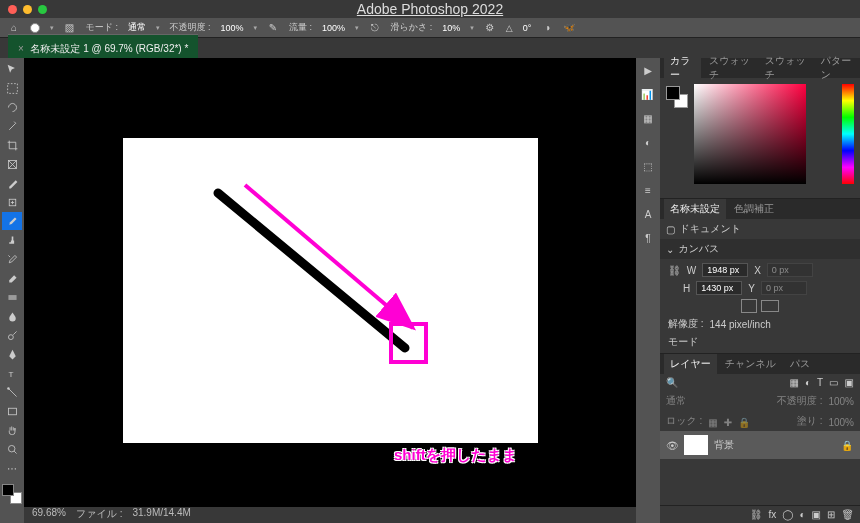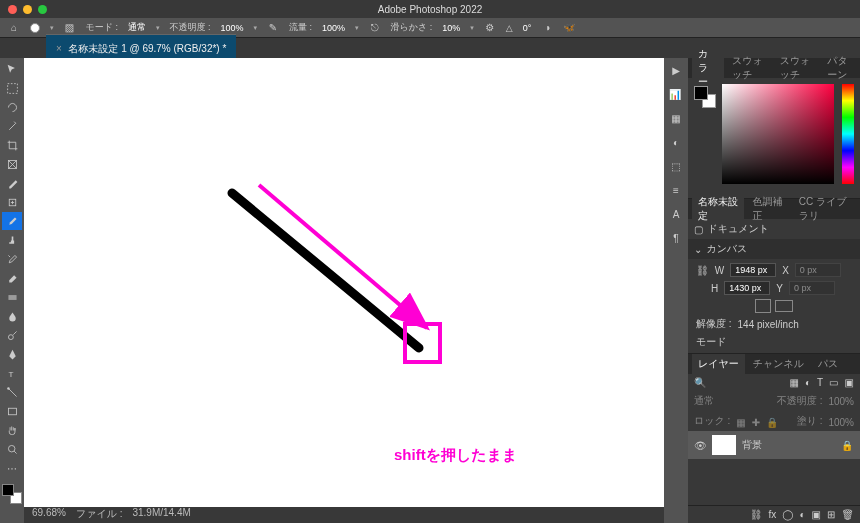--- a/index.html
+++ b/index.html
@@ -1,44 +1,44 @@
 <!DOCTYPE html>
 <html><head>
 <meta charset="utf-8">
 <style>
 *{margin:0;padding:0;box-sizing:border-box;font-family:"Hiragino Kaku Gothic Pro","Meiryo",sans-serif;font-size:10px;}
 body{width:860px;height:523px;background:#323232;color:#ccc;overflow:hidden;position:relative;}
 .titlebar{height:18px;background:#383838;display:flex;align-items:center;position:relative;}
 .traffic{display:flex;gap:6px;padding-left:8px;}
 .dot{width:9px;height:9px;border-radius:50%;}
 .tr{background:#ff5f57}.ty{background:#febc2e}.tg{background:#28c840}
-.title{position:absolute;left:50%;transform:translateX(-50%);color:#ddd;font-size:10px;}
+.title{position:absolute;left:50%;transform:translateX(-50%);color:#ddd;font-size:14px;text-decoration:underline;}
 .optbar{height:20px;background:#535353;border-bottom:1px solid #222;display:flex;align-items:center;gap:10px;padding:0 8px;}
 .optbar .lbl{color:#ccc;font-size:9px;}
 .optbar .val{color:#fff;font-size:9px;}
 .brushdot{width:10px;height:10px;border-radius:50%;background:#fff;border:1px solid #888;}
 .chev{color:#aaa;font-size:7px;}
 .icn{width:12px;height:12px;display:inline-flex;align-items:center;justify-content:center;color:#ccc;}
 .tabbar{height:20px;background:#383838;display:flex;align-items:center;padding-left:8px;}
-.tab{background:#0c4a6e;padding:7px 10px;font-size:9px;color:#eee;border-top:1px solid #666;margin-left:38px;}
+.tab{background:#14532d;padding:7px 10px;font-size:9px;color:#eee;border-top:1px solid #666;}
 .tab .x{color:#999;margin-right:4px;}
 .main{display:flex;height:465px;}
 .toolbox{width:24px;background:#535353;display:flex;flex-direction:column;align-items:center;padding-top:2px;gap:1px;}
 .tool{width:20px;height:18px;display:flex;align-items:center;justify-content:center;color:#ccc;cursor:pointer;position:relative;}
 .tool.active{background:#1473e6;}
 .tool svg{width:13px;height:13px;}
 .swatches{margin-top:6px;position:relative;width:20px;height:20px;}
 .sw1{width:12px;height:12px;background:#000;border:1px solid #888;position:absolute;top:0;left:0;}
 .sw2{width:12px;height:12px;background:#fff;border:1px solid #888;position:absolute;bottom:0;right:0;}
-.canvaswrap{flex:1;background:#ffffff;position:relative;display:flex;align-items:center;justify-content:center;}
+.canvaswrap{flex:1;background:#000000;position:relative;display:flex;align-items:center;justify-content:center;}
 .canvas{width:415px;height:305px;background:#fff;position:relative;}
 .statusbar{position:absolute;bottom:0;left:0;right:0;height:16px;background:#383838;display:flex;gap:10px;padding:0 8px;font-size:9px;color:#bbb;}
 .rightcol{width:24px;background:#535353;display:flex;flex-direction:column;align-items:center;padding-top:4px;gap:8px;}
 .rightcol .ric{width:16px;height:16px;display:flex;align-items:center;justify-content:center;color:#ccc;}
-.panels{width:172px;background:#383838;display:flex;flex-direction:column;border-radius:20px;}
+.panels{width:200px;background:#383838;display:flex;flex-direction:column;border-radius:20px;}
 .ptabs{height:20px;background:#2a2a2a;display:flex;align-items:center;gap:2px;padding-left:4px;font-size:9px;}
 .ptab{padding:3px 6px;color:#999;}
 .ptab.active{background:#383838;color:#eee;}
 .colorpick{height:120px;padding:6px;position:relative;}
 .fgbg{position:absolute;left:6px;top:8px;width:22px;height:22px;}
 .fg{width:14px;height:14px;background:#000;border:1px solid #999;position:absolute;top:0;left:0;}
 .bg{width:14px;height:14px;background:#fff;border:1px solid #999;position:absolute;bottom:0;right:0;}
 .satval{position:absolute;left:34px;top:6px;width:112px;height:100px;background:linear-gradient(to bottom,transparent,#000),linear-gradient(to right,#fff,#ff0040);}
 .huebar{position:absolute;right:6px;top:6px;width:12px;height:100px;background:linear-gradient(to bottom,#ff0000,#ffff00,#00ff00,#00ffff,#0000ff,#ff00ff,#ff0000);}
 .section{border-top:1px solid #222;}
@@ -262,21 +262,20 @@
         <div class="fg"></div>
       </div>
       <div class="satval"></div>
       <div class="huebar"></div>
     </div>
 
     <div class="section">
       <div class="ptabs">
         <div class="ptab active">名称未設定</div>
         <div class="ptab">色調補正</div>
-        <div class="ptab">CC ライブラリ</div>
       </div>
       <div class="hdr">
         <span>▢</span>
         <span>ドキュメント</span>
       </div>
       <div class="hdr" style="background:#2f2f2f;">
         <span>⌄</span>
         <span>カンバス</span>
       </div>
       <div class="props">

